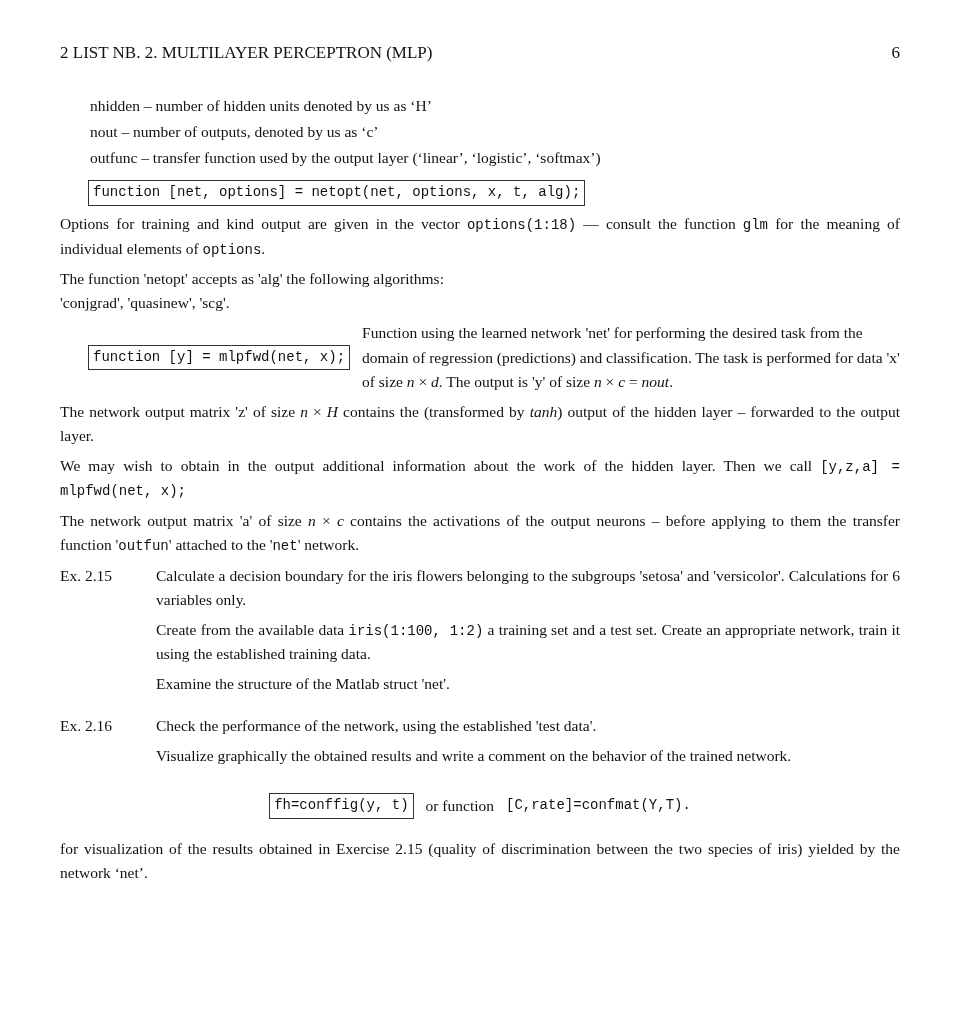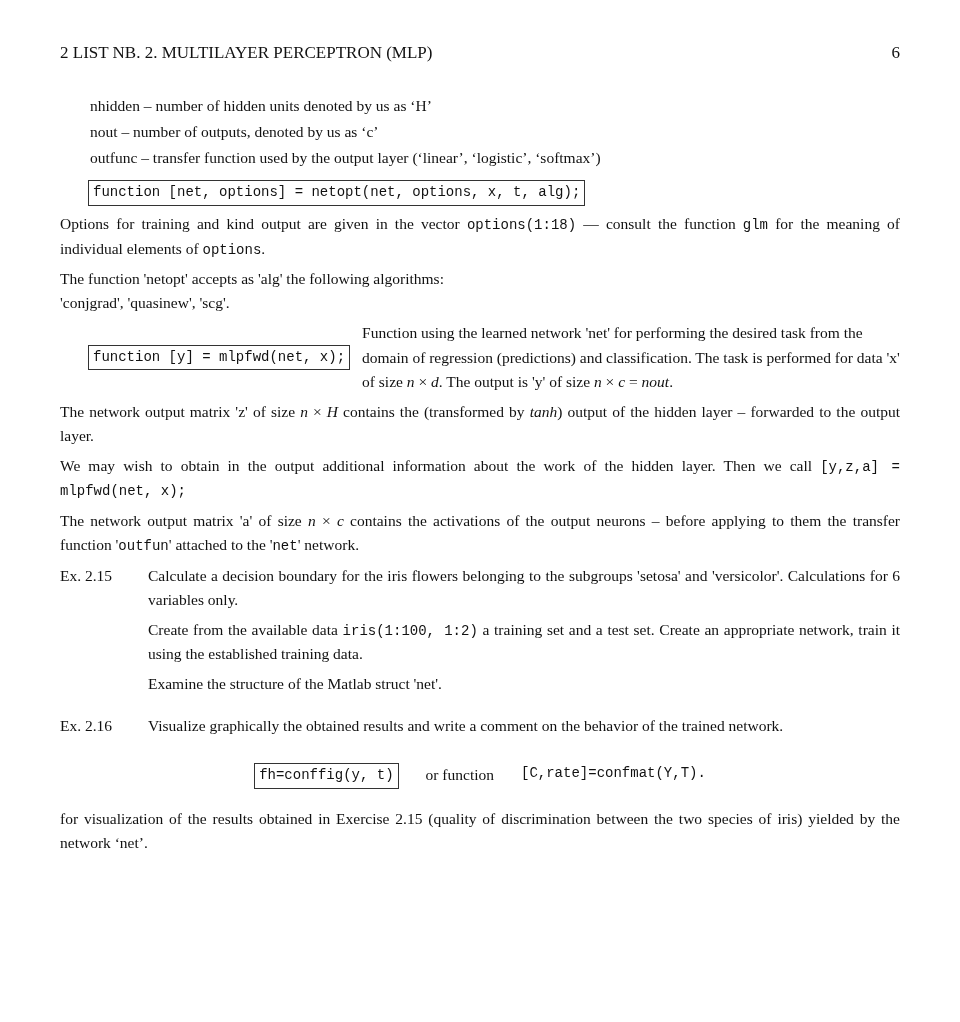--- a/index.html
+++ b/index.html
@@ -57,39 +57,40 @@
       flex: 1;
     }
 
     .para {
       margin-bottom: 6px;
       text-align: justify;
     }
 
     .ex-block {
       display: flex;
-      gap: 8px;
+      gap: 16px;
       margin-bottom: 12px;
     }
     .ex-label {
       min-width: 80px;
       font-size: 15.5px;
     }
     .ex-content {
       flex: 1;
       text-align: justify;
     }
 
     .formula-box {
       text-align: center;
       margin: 18px 0;
     }
     .formula-box .inner {
       display: inline-flex;
-      gap: 27px;
+      align-items: center;
+      gap: 12px;
       font-size: 15.5px;
     }
 
     .italic { font-style: italic; }
 
     .math {
       font-style: italic;
       font-family: 'Times New Roman', Times, serif;
     }
   </style>
@@ -158,20 +159,23 @@
       <p class="para">
         Examine the structure of the Matlab struct 'net'.
       </p>
     </div>
   </div>
 
   <div class="ex-block">
     <div class="ex-label">Ex. 2.16</div>
     <div class="ex-content">
       <p class="para">
+        Check the performance of the network, using the established 'test data'.
+      </p>
+      <p class="para">
         Visualize graphically the obtained results and write a comment on the behavior of the trained network.
       </p>
     </div>
   </div>
 
 
   <div class="formula-box">
     <div class="inner">
       <span class="code-box">fh=conffig(y, t)</span>
       <span>or function</span>

